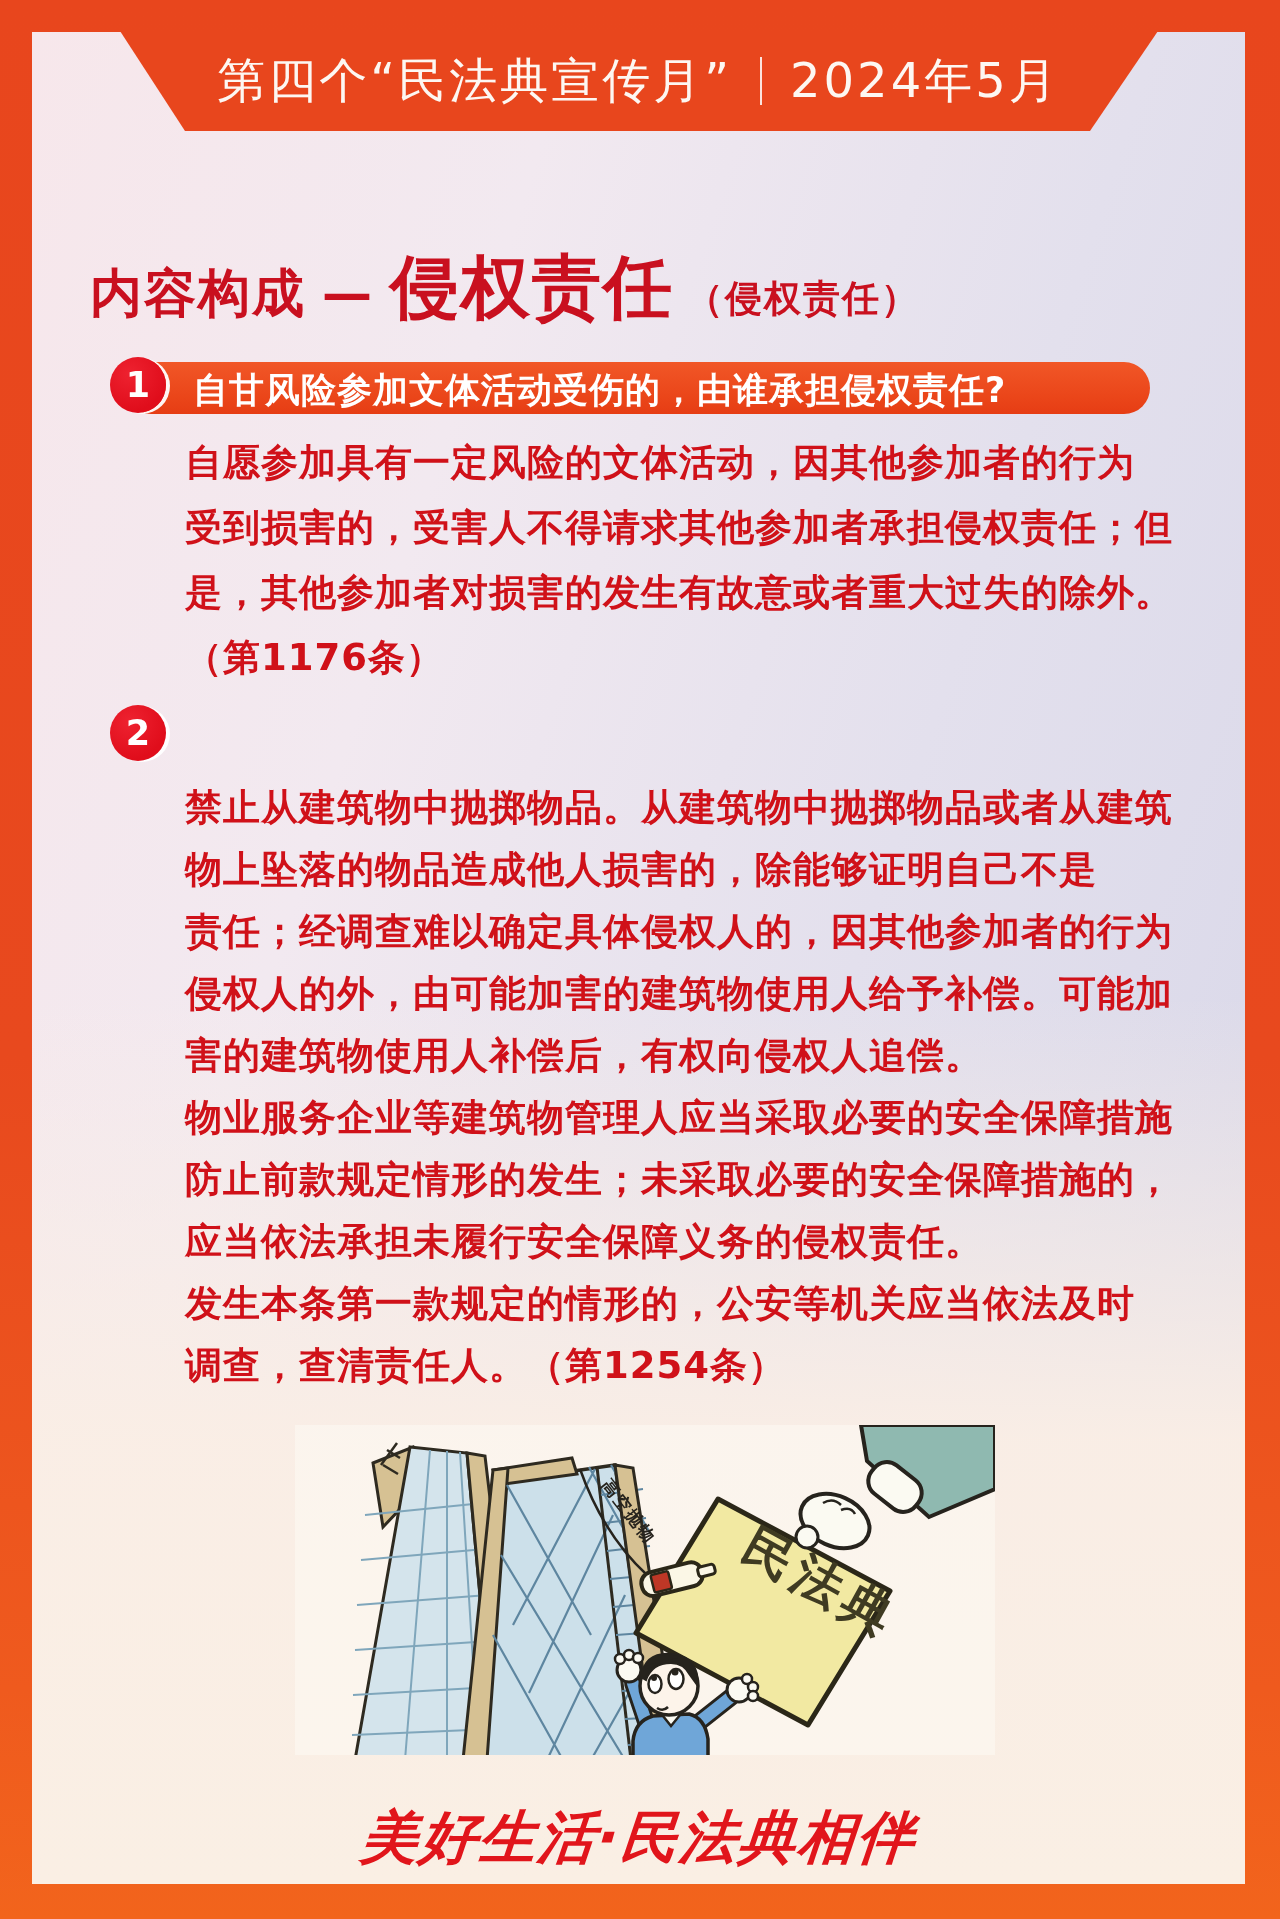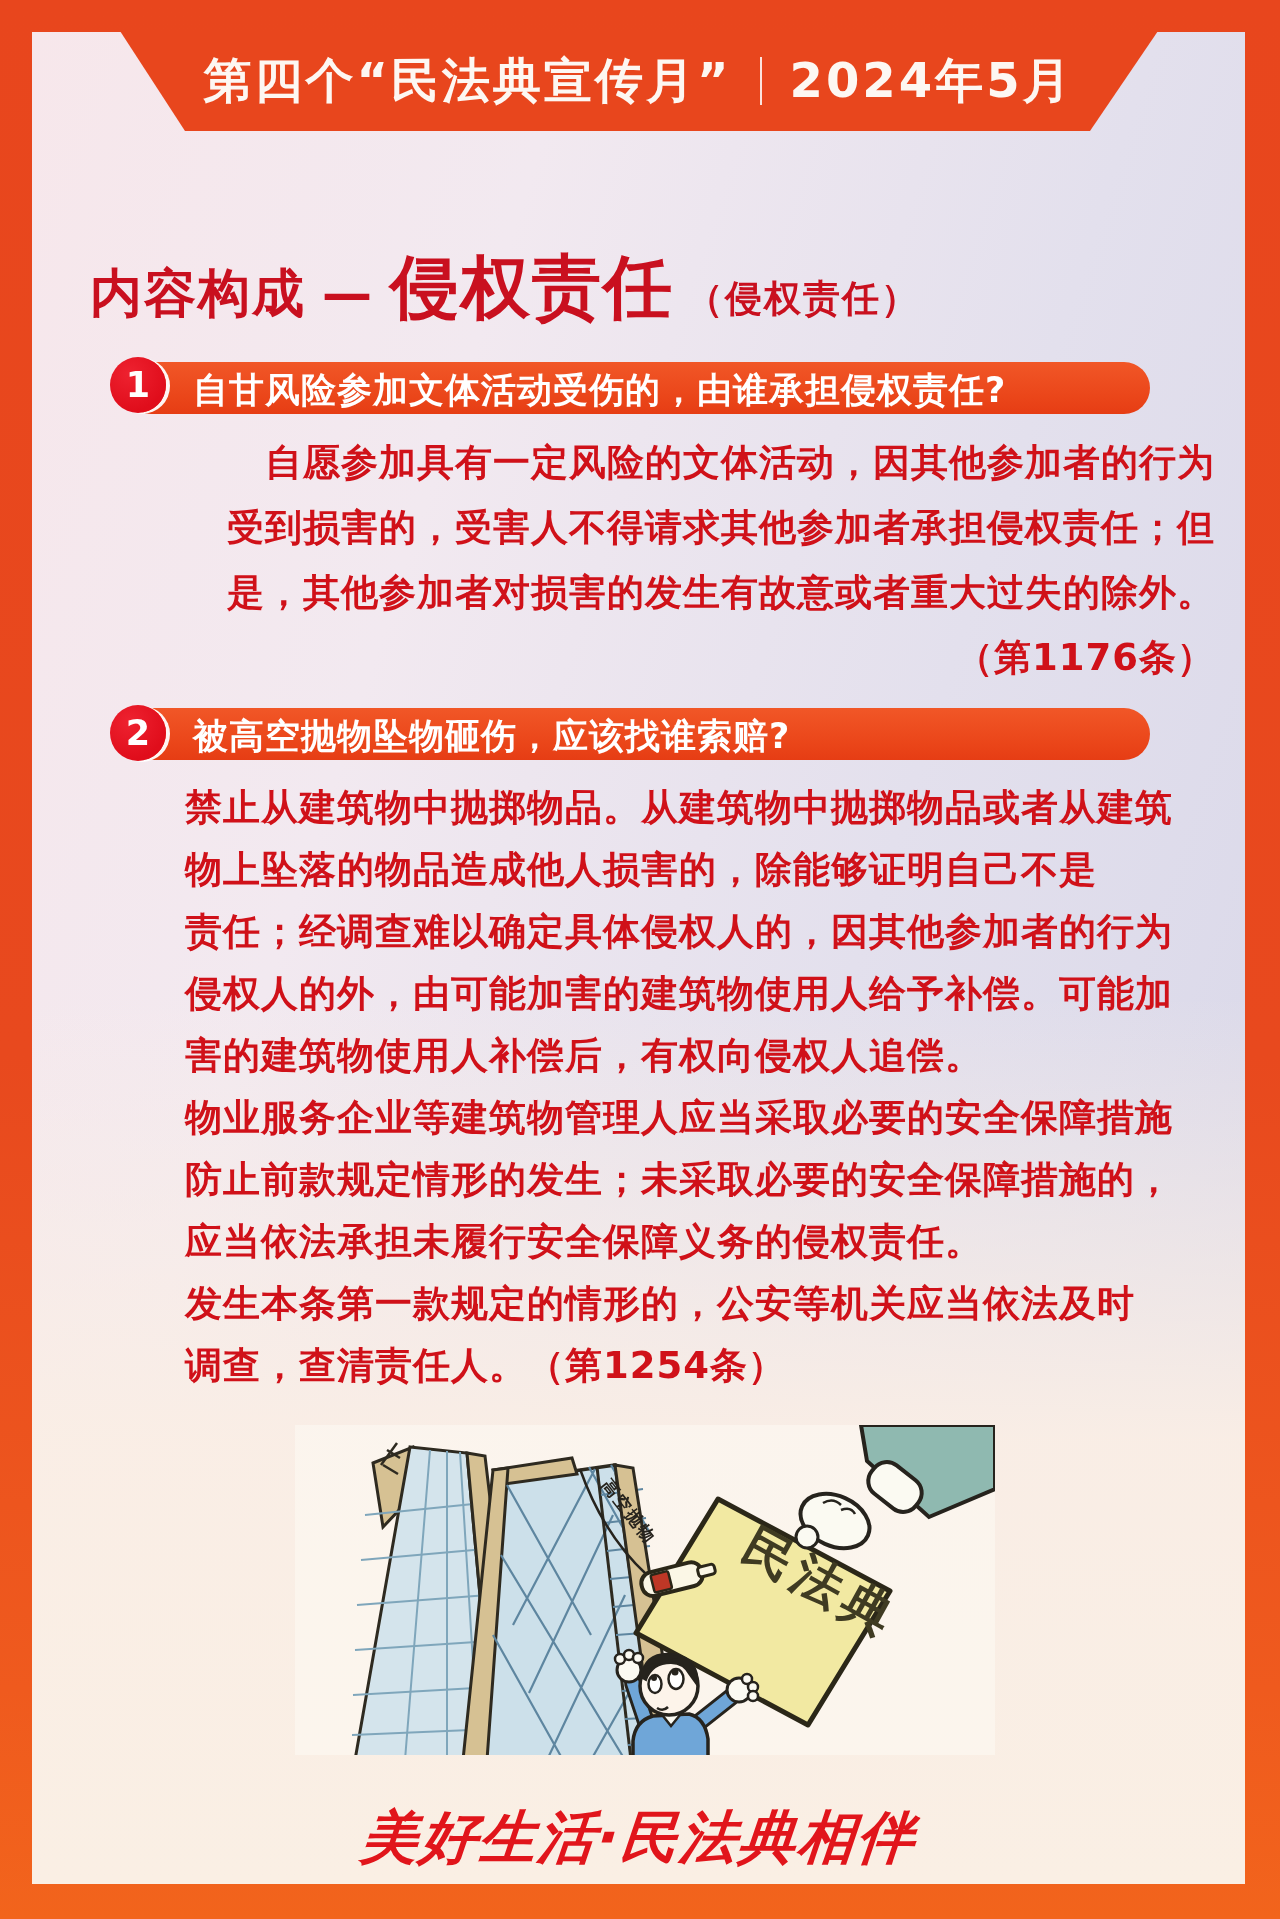--- a/index.html
+++ b/index.html
@@ -17,21 +17,21 @@
       linear-gradient(to bottom, rgba(250,238,229,0) 52%, rgba(250,238,229,.96) 76%, #FAEFE4 100%),
       linear-gradient(108deg, #F7E7EB 0%, #F2E9F0 30%, #E3E0ED 62%, #D7D6E8 100%);
   }
 
   
   .banner {
     position:absolute; left:0; top:-1px; width:100%; height:100px;
     background:#E8461D;
     clip-path:polygon(88px 0, 1126px 0, 1058px 100px, 153px 100px);
     display:flex; align-items:center; justify-content:center; gap:28px;
-    color:#FDF7F2; font-size:48px; font-weight:700; letter-spacing:3px;
+    color:#FDF7F2; font-size:48px; font-weight:400; letter-spacing:3px;
   }
   .banner-divider { width:2px; height:48px; background:rgba(255,255,255,.85); }
 
   .page-title {
     position:absolute; left:58px; top:210px; display:flex; align-items:baseline;
     color:#C9101F; letter-spacing:2px; white-space:nowrap;text-align:center;
   }
   .t-lead { font-size:52px; font-weight:700; }
   .t-dash { font-size:50px; font-weight:900; margin:0 16px; }
   .t-emph { font-size:69px; font-weight:900; }
@@ -54,21 +54,21 @@
     box-shadow:4px 1px 0 rgba(255,255,255,.95);
     display:flex; align-items:center; justify-content:center;
     color:#fff; font-size:35px; font-weight:700;
   }
   .badge-1 { top:325px; }
   .badge-2 { top:673px; }
 
   .body { position:absolute; left:153px; width:1030px; color:#D01119; font-weight:600; }
   .body .line { font-size:37px; letter-spacing:1px; white-space:nowrap; }
   .body-1 { top:398px; }
-  .body-1 .line { line-height:65px;text-align:right; }
+  .body-1 .line { line-height:65px; }
   .body-2 { top:745px; }
   .body-2 .line { line-height:62px; }
 
   .illustration { position:absolute; left:263px; top:1393px; width:700px; height:330px; }
 
   .footer-slogan {
     position:absolute; left:0; top:1768px; width:100%; text-align:center;
     color:#E1151B; font-size:57px; font-weight:900; font-style:italic;
     letter-spacing:2px; transform:skewX(-5deg); white-space:nowrap;
   }
@@ -98,23 +98,20 @@
     <div class="badge badge-1">
       <span>1</span>
     </div>
     <div class="body body-1">
       <div class="line">自愿参加具有一定风险的文体活动，因其他参加者的行为</div>
       <div class="line">受到损害的，受害人不得请求其他参加者承担侵权责任；但</div>
       <div class="line">是，其他参加者对损害的发生有故意或者重大过失的除外。</div>
       <div class="line">（第1176条）</div>
     </div>
 
-    <div class="pill pill-2">
-      <span class="pill-label">被高空抛物坠物砸伤，应该找谁索赔?</span>
-    </div>
     <div class="badge badge-2">
       <span>2</span>
     </div>
     <div class="body body-2">
       <div class="line">禁止从建筑物中抛掷物品。从建筑物中抛掷物品或者从建筑</div>
       <div class="line">物上坠落的物品造成他人损害的，除能够证明自己不是</div>
       <div class="line">责任；经调查难以确定具体侵权人的，因其他参加者的行为</div>
       <div class="line">侵权人的外，由可能加害的建筑物使用人给予补偿。可能加</div>
       <div class="line">害的建筑物使用人补偿后，有权向侵权人追偿。</div>
       <div class="line">物业服务企业等建筑物管理人应当采取必要的安全保障措施</div>

